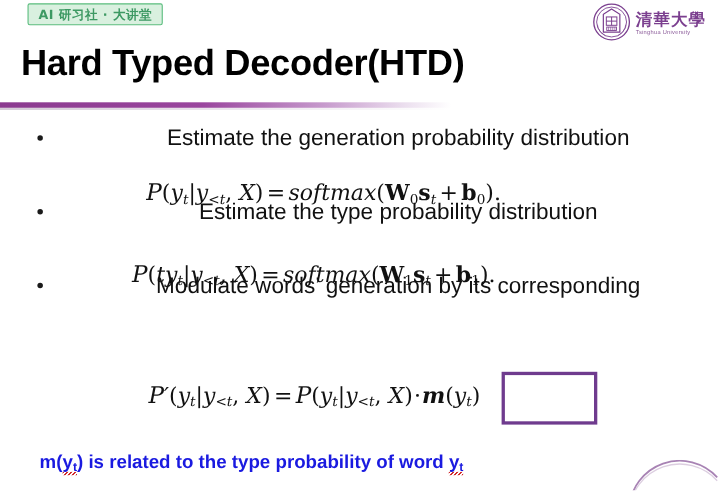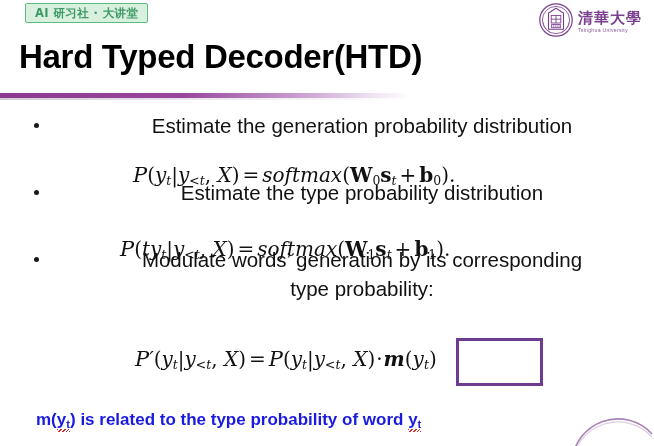--- a/index.html
+++ b/index.html
@@ -278,23 +278,20 @@
       <span class="bullet-dot"></span>
       <span class="bullet-text">Estimate the type probability distribution</span>
     </div>
 
     <div style="height:38px"></div>
 
     <div class="bullet-row">
       <span class="bullet-dot"></span>
       <span class="bullet-text">Modulate words’ generation by its corresponding</span>
     </div>
-    <div class="bullet-row">
-      <span class="bullet-text">type probability:</span>
-    </div>
 
     <div class="formula" id="formula-1" title="P(y_t|y_&lt;t, X) = softmax(W_0 s_t + b_0).">
       <span class="cal">P</span><span class="op" style="padding:0">(</span><i>y</i><sub>t</sub><span class="op" style="padding:0">|</span><i>y</i><sub class="sub-up"><i>&lt;t</i></sub><span class="op" style="padding:0">,</span> <i>X</i><span class="op" style="padding:0">)</span><span class="op">=</span><i>softmax</i><span class="op" style="padding:0">(</span><span class="bf">W</span><sub class="sub-up">0</sub><span class="bf">s</span><sub>t</sub><span class="op">+</span><span class="bf">b</span><sub class="sub-up">0</sub><span class="op" style="padding:0">).</span>
     </div>
 
     <div class="formula" id="formula-2" title="P(ty_t|y_&lt;t, X) = softmax(W_1 s_t + b_1).">
       <span class="cal">P</span><span class="op" style="padding:0">(</span><i>ty</i><sub>t</sub><span class="op" style="padding:0">|</span><i>y</i><sub class="sub-up"><i>&lt;t</i></sub><span class="op" style="padding:0">,</span> <i>X</i><span class="op" style="padding:0">)</span><span class="op">=</span><i>softmax</i><span class="op" style="padding:0">(</span><span class="bf">W</span><sub class="sub-up">1</sub><span class="bf">s</span><sub>t</sub><span class="op">+</span><span class="bf">b</span><sub class="sub-up">1</sub><span class="op" style="padding:0">).</span>
     </div>
 
     <div class="formula" id="formula-3" title="P′(y_t|y_&lt;t, X) = P(y_t|y_&lt;t, X)·m(y_t)">

